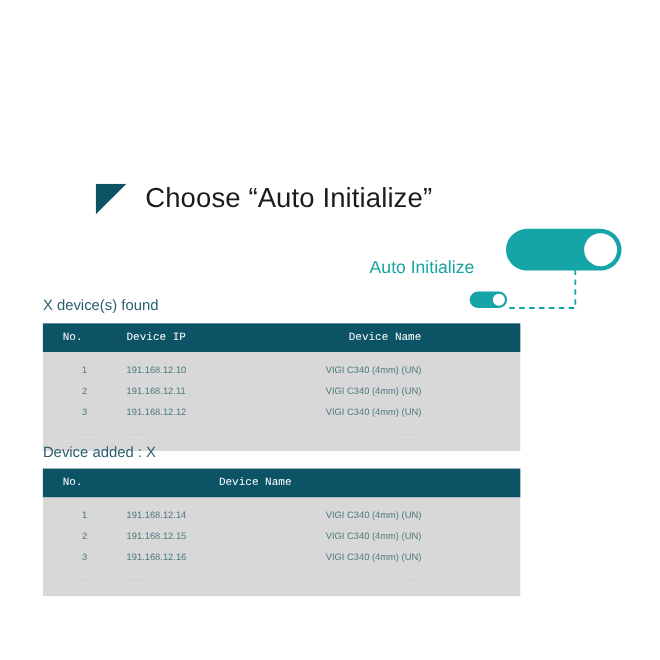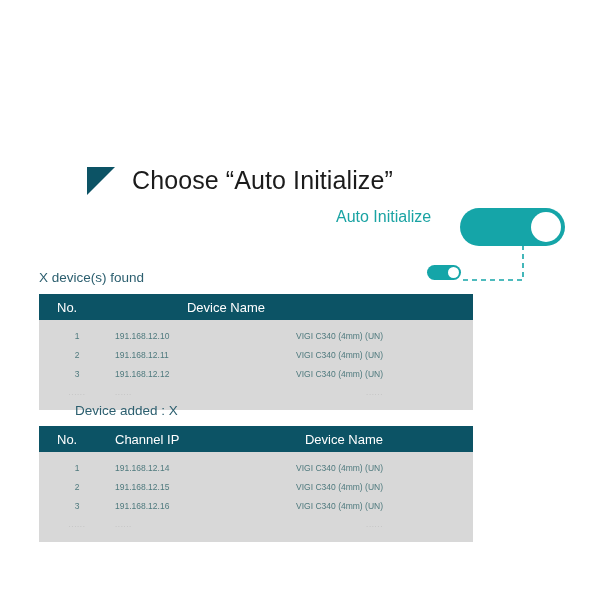--- a/index.html
+++ b/index.html
@@ -53,21 +53,21 @@
     font-weight: 400;
     color: #1b1b1b;
     letter-spacing: 0.1px;
     white-space: nowrap;
   }
 
   
   .auto-init-label {
     position: absolute;
     left: 336px;
-    top: 208px;
+    top: 235px;
     font-size: 16px;
     color: #1aa3a3;
     white-space: nowrap;
   }
 
   .toggle-big {
     position: absolute;
     left: 460px;
     top: 208px;
     width: 105px;
@@ -114,41 +114,42 @@
 
   
   .table-caption {
     position: absolute;
     left: 39px;
     font-size: 13.5px;
     color: #2c5f6f;
     white-space: nowrap;
   }
   .caption-1 { top: 270px; }
-  .caption-2 { top: 403px; margin-left: 36px; }
+  .caption-2 { top: 403px; }
 
   .data-table {
     position: absolute;
     left: 39px;
     width: 434px;
     background: #d8d8d8;
   }
   .table-1 { top: 294px; }
   .table-2 { top: 426px; }
 
   .thead {
     display: flex;
     align-items: center;
     height: 26px;
     background: #0c5365;
   }
   .thead .th {
-    font-size: 13px;
+    font-size: 10px;
     color: #ffffff;
     white-space: nowrap;
+    font-family: Liberation Mono, monospace;
   }
 
   .tbody { padding: 6px 0 8px 0; }
   .trow {
     display: flex;
     align-items: center;
     height: 19px;
   }
   .trow .td {
     font-size: 8.5px;
@@ -194,20 +195,21 @@
 
   <div class="toggle-small">
     <div class="knob"></div>
   </div>
 
   <div class="table-caption caption-1">X device(s) found</div>
 
   <div class="data-table table-1">
     <div class="thead">
       <div class="th c-no">No.</div>
+      <div class="th c-ip">Device IP</div>
       <div class="th c-name">Device Name</div>
     </div>
     <div class="tbody">
       <div class="trow">
         <div class="td c-no">1</div>
         <div class="td c-ip">191.168.12.10</div>
         <div class="td c-name">VIGI C340 (4mm) (UN)</div>
       </div>
       <div class="trow">
         <div class="td c-no">2</div>
@@ -225,21 +227,20 @@
         <div class="td c-name">......</div>
       </div>
     </div>
   </div>
 
   <div class="table-caption caption-2">Device added : X</div>
 
   <div class="data-table table-2">
     <div class="thead">
       <div class="th c-no">No.</div>
-      <div class="th c-ip">Channel IP</div>
       <div class="th c-name">Device Name</div>
     </div>
     <div class="tbody">
       <div class="trow">
         <div class="td c-no">1</div>
         <div class="td c-ip">191.168.12.14</div>
         <div class="td c-name">VIGI C340 (4mm) (UN)</div>
       </div>
       <div class="trow">
         <div class="td c-no">2</div>

